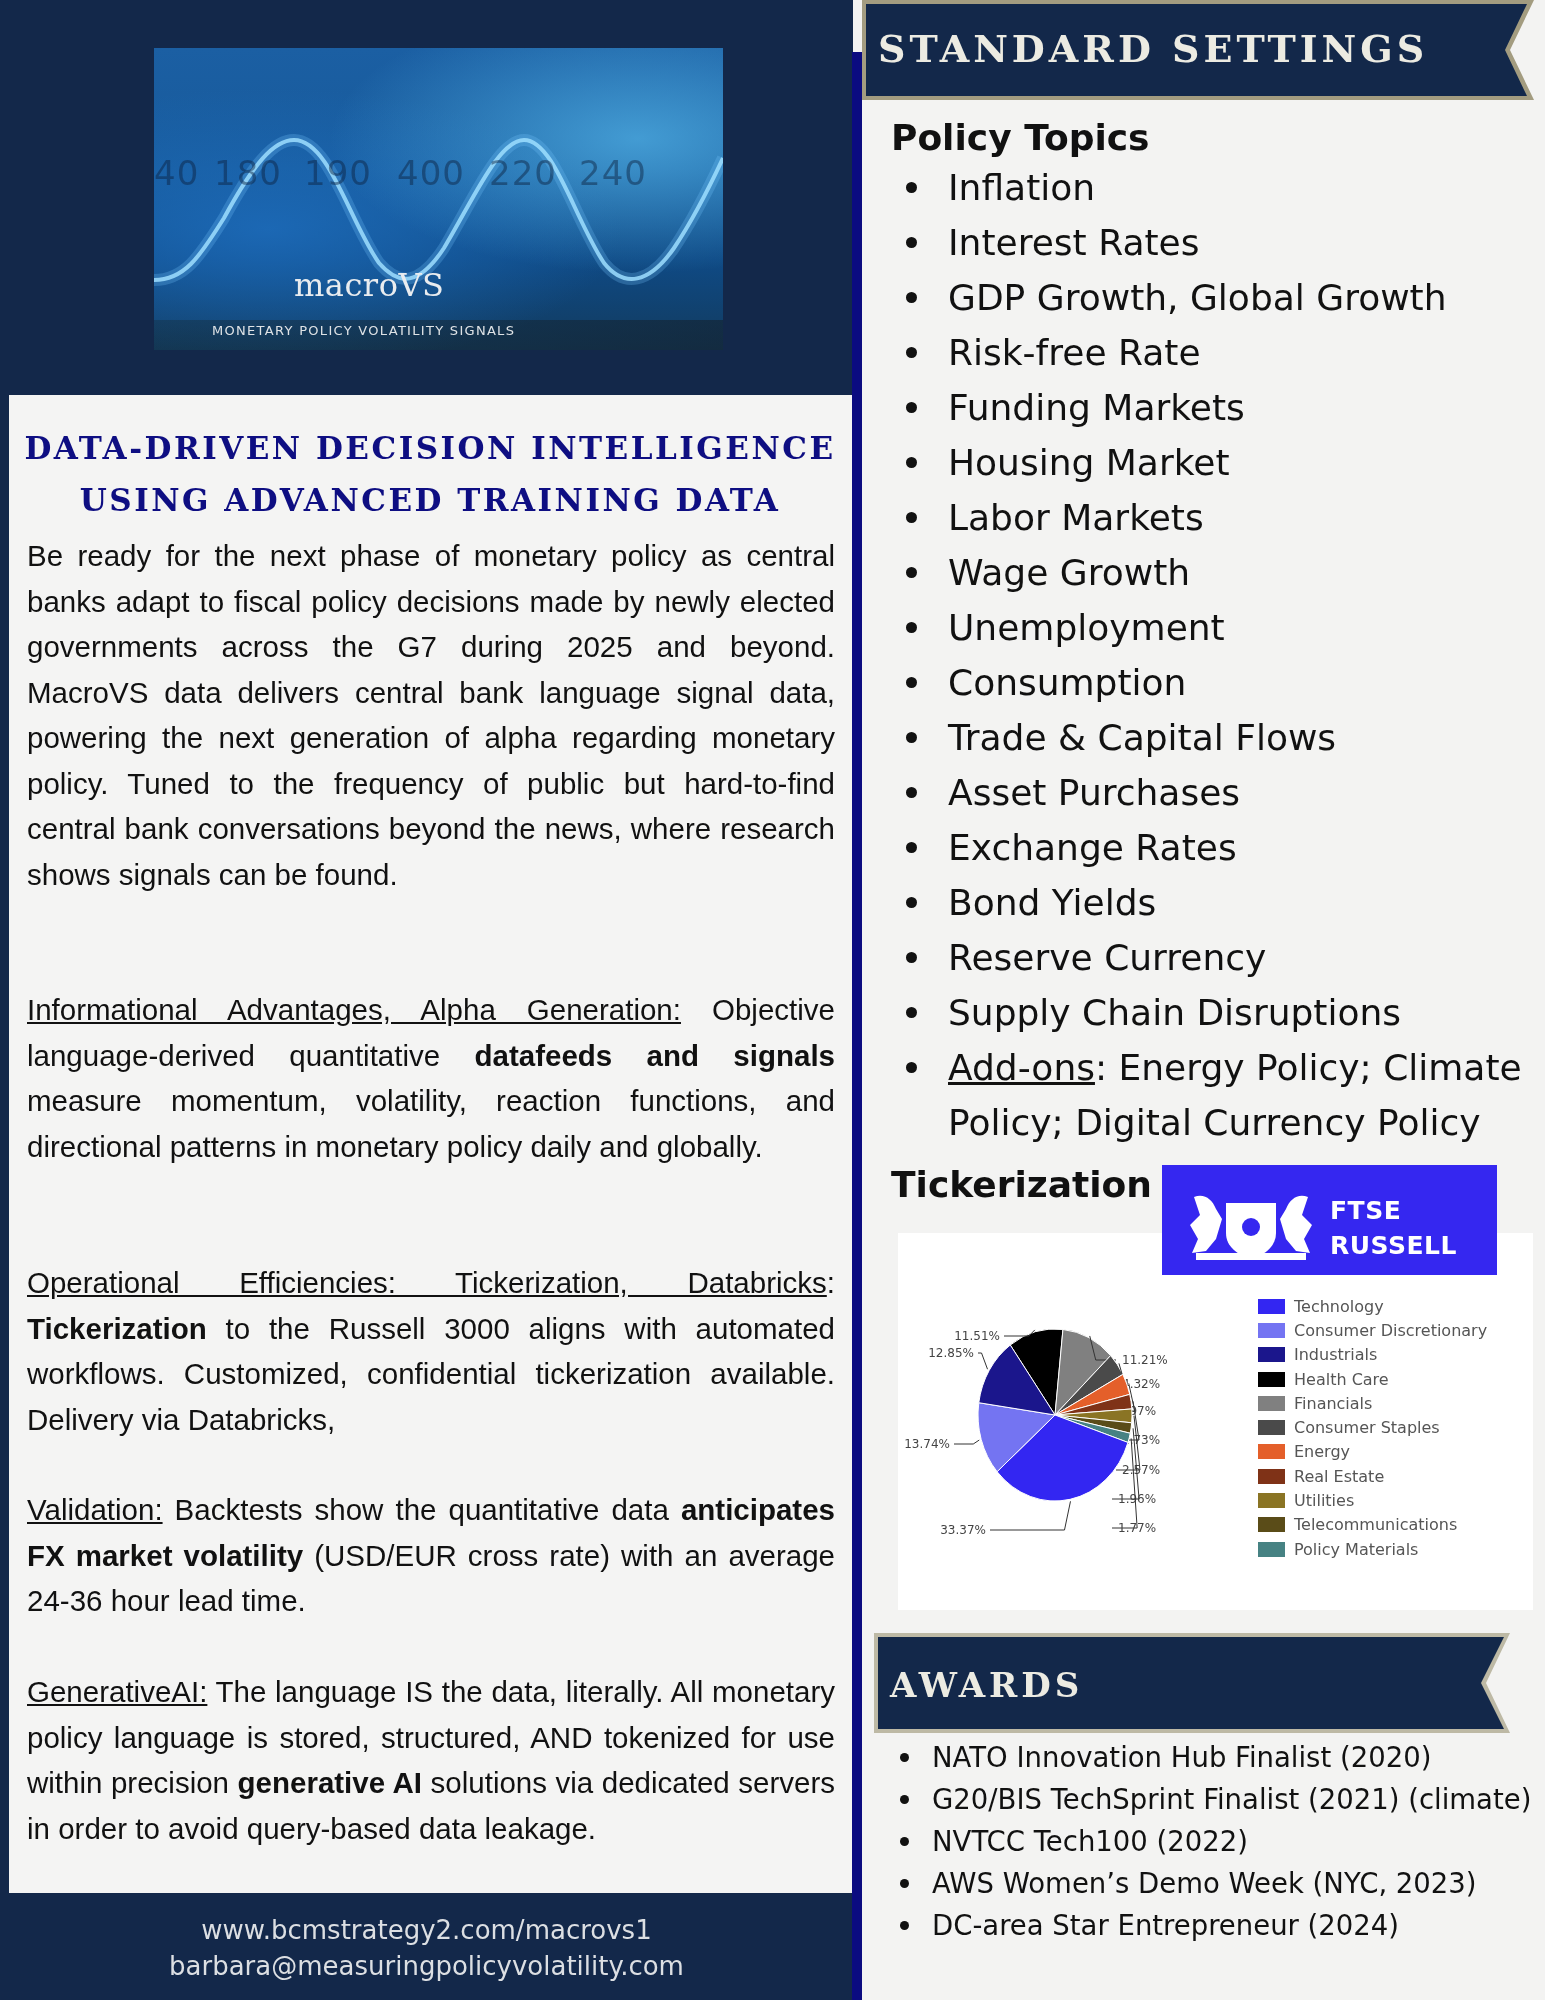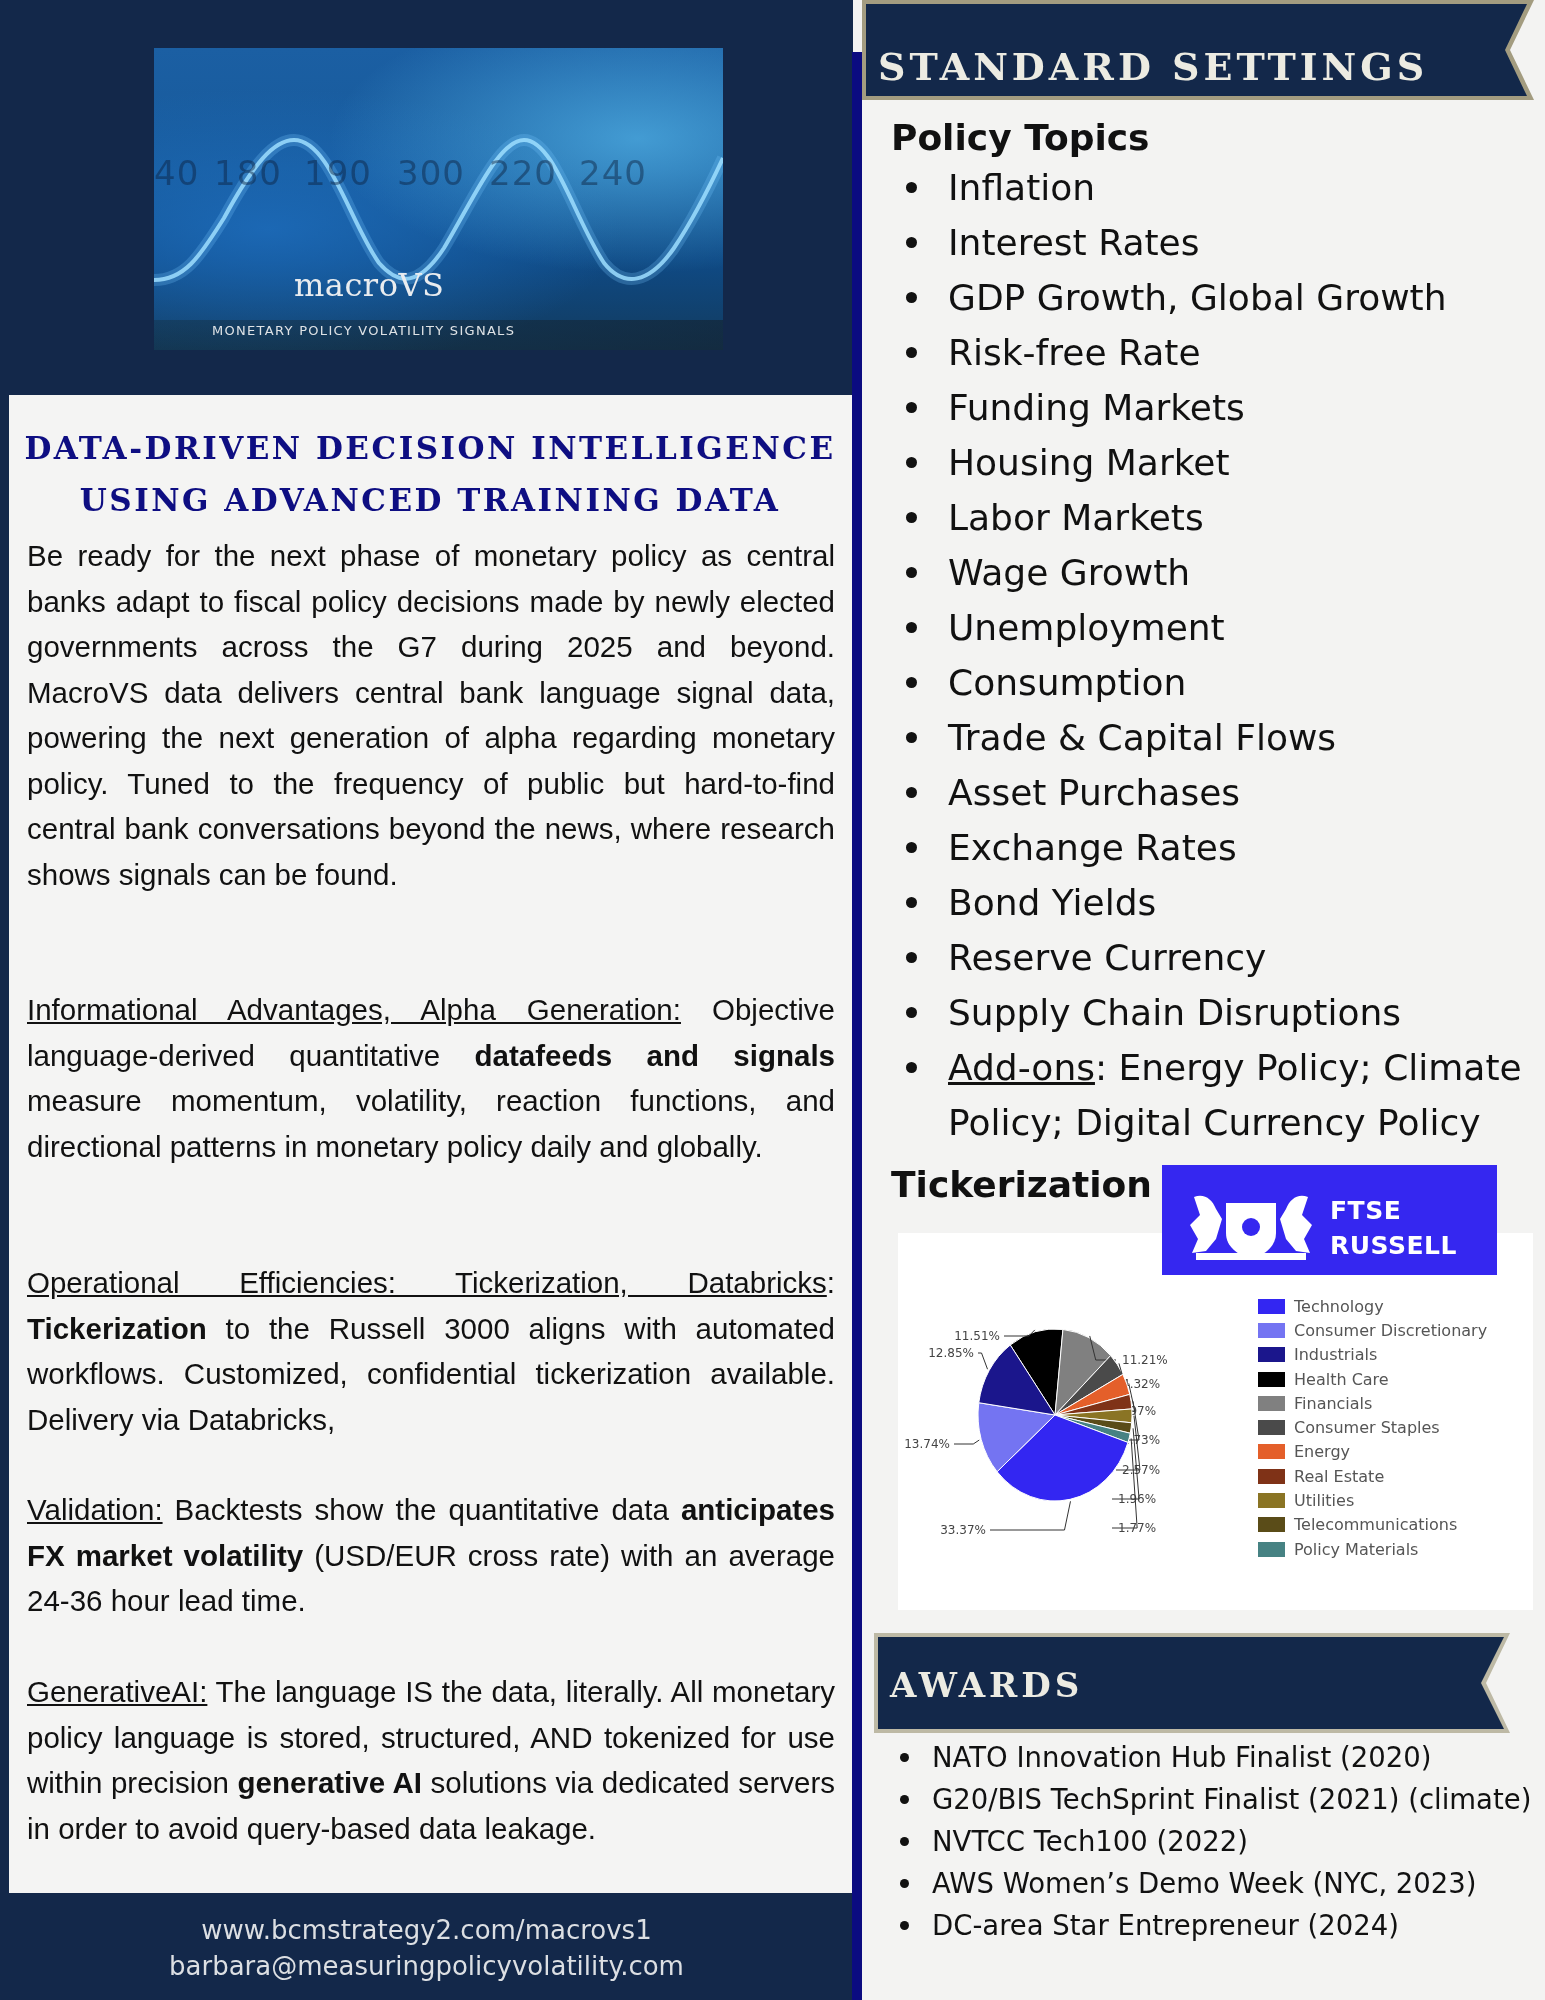--- a/index.html
+++ b/index.html
@@ -125,21 +125,21 @@
 
 <div class="logo">
   <svg class="wave" width="569" height="302" viewBox="0 0 569 302">
     <path d="M0,232 C30,232 45,210 70,170 C100,115 120,92 140,92 C175,92 195,172 225,215 C245,238 265,238 290,200 C320,150 345,92 370,92 C400,92 420,170 450,215 C470,240 495,236 520,200 C540,170 555,140 569,110" fill="none" stroke="rgba(170,230,255,0.85)" stroke-width="4"></path>
     <path d="M0,232 C30,232 45,210 70,170 C100,115 120,92 140,92 C175,92 195,172 225,215 C245,238 265,238 290,200 C320,150 345,92 370,92 C400,92 420,170 450,215 C470,240 495,236 520,200 C540,170 555,140 569,110" fill="none" stroke="rgba(120,200,255,0.25)" stroke-width="12"></path>
   </svg>
   <div class="axis-labels">
     <span style="left:0px">40</span>
     <span style="left:60px">180</span>
     <span style="left:150px">190</span>
-    <span style="left:243px">300</span>
+    <span style="left:243px">400</span>
     <span style="left:335px">220</span>
     <span style="left:425px">240</span>
   </div>
   <div class="tagline-bar"></div>
   <div class="brand">macroVS</div>
   <div class="tagline">MONETARY POLICY VOLATILITY SIGNALS</div>
 </div>
 
 <div class="left-panel"></div>
 
@@ -167,21 +167,21 @@
 </p>
 
 <div class="footer" style="top:1912px">www.bcmstrategy2.com/macrovs1</div>
 <div class="footer" style="top:1948px">barbara@measuringpolicyvolatility.com</div>
 
 <div class="banner" style="left:862px; top:0px; width:672px; height:100px;">
   <svg width="672" height="100" viewBox="0 0 672 100">
     <polygon points="0,0 672,0 648,50 672,100 0,100" fill="#a39c80"></polygon>
     <polygon points="4,4 665,4 643,50 665,96 4,96" fill="#13284a"></polygon>
   </svg>
-  <div class="title" style="left:16px; top:44px; font-size:38px;">STANDARD SETTINGS</div>
+  <div class="title" style="left:16px; top:26px; font-size:38px;">STANDARD SETTINGS</div>
 </div>
 
 <div class="section-head" style="left:891px; top:117px;">Policy Topics</div>
 <ul class="topics">
   <li><span class="dot"></span><span>Inflation</span></li>
   <li><span class="dot"></span><span>Interest Rates</span></li>
   <li><span class="dot"></span><span>GDP Growth, Global Growth</span></li>
   <li><span class="dot"></span><span>Risk-free Rate</span></li>
   <li><span class="dot"></span><span>Funding Markets</span></li>
   <li><span class="dot"></span><span>Housing Market</span></li>

